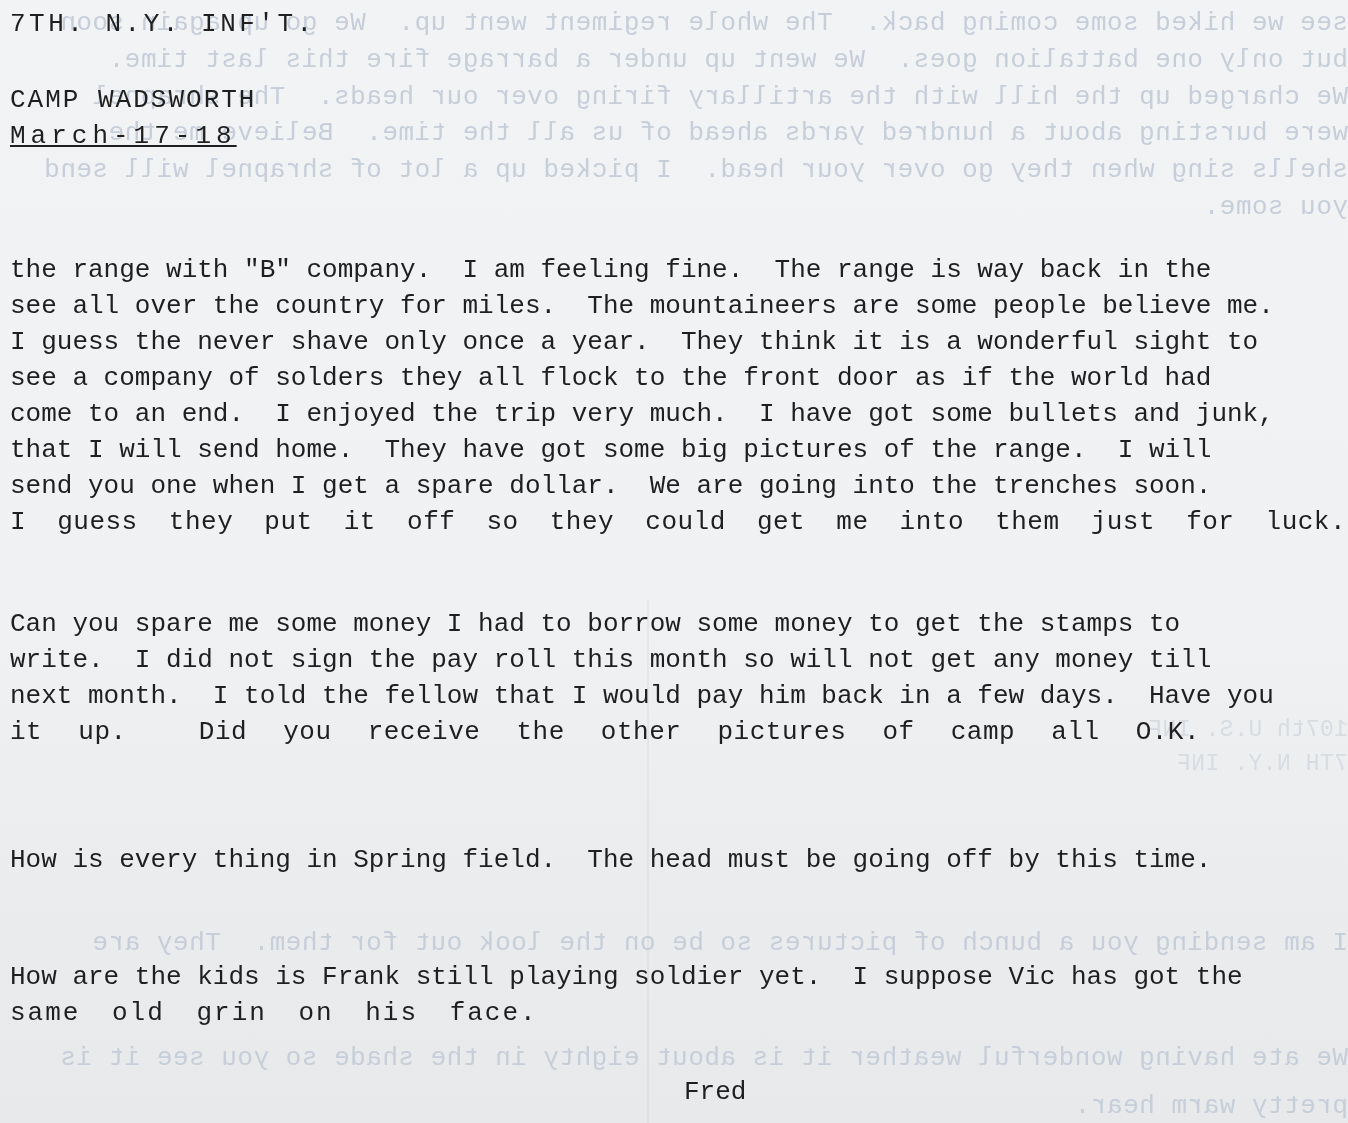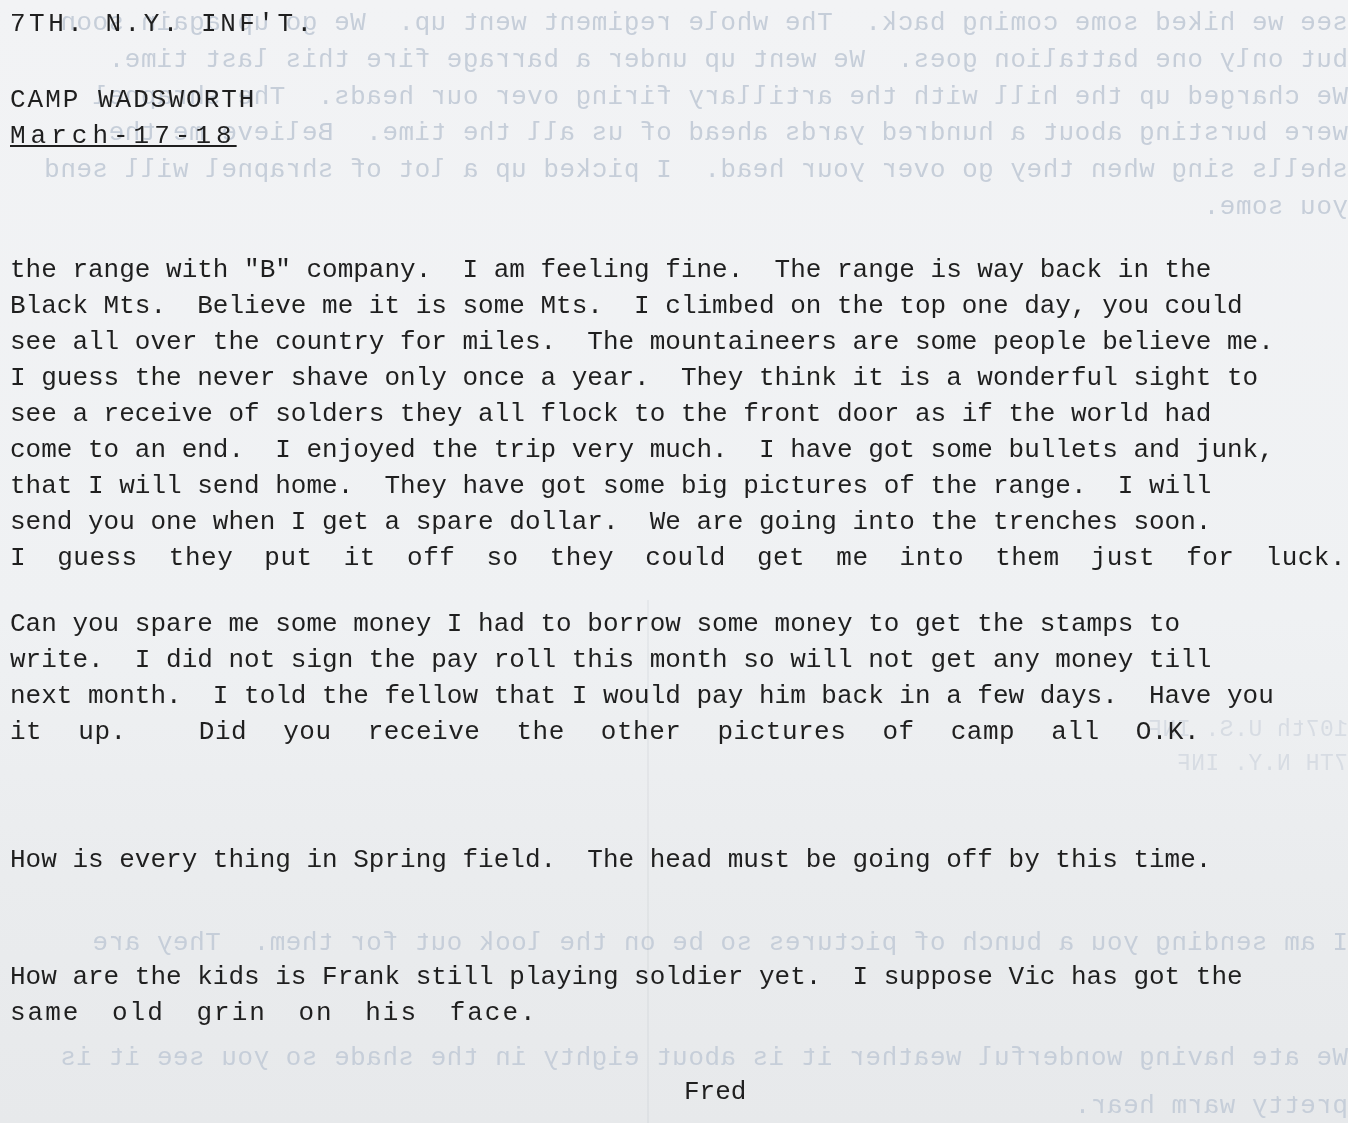--- a/index.html
+++ b/index.html
@@ -58,24 +58,23 @@
   <div class="bleed-line" style="top:1088px;padding-left:112px;">pretty warm hear.</div>
 
   <div class="crease"></div>
 
   <div class="ln abs hdr1" style="top:6px;">7TH. N.Y. INF'T.</div>
   <div class="ln abs hdr2" style="top:82px;">CAMP WADSWORTH</div>
   <div class="ln abs hdr3" style="top:118px;text-decoration:underline;">March-17-18</div>
 
   <div class="para" style="top:252px;">
     <div class="ln">the range with "B" company.  I am feeling fine.  The range is way back in the</div>
-    <div class="ln">Black Mts.  Believe me it is some Mts.  I climbed on the top one day, you could</div>
     <div class="ln">see all over the country for miles.  The mountaineers are some people believe me.</div>
     <div class="ln">I guess the never shave only once a year.  They think it is a wonderful sight to</div>
-    <div class="ln">see a receive of solders they all flock to the front door as if the world had</div>
+    <div class="ln">see a company of solders they all flock to the front door as if the world had</div>
     <div class="ln">come to an end.  I enjoyed the trip very much.  I have got some bullets and junk,</div>
     <div class="ln">that I will send home.  They have got some big pictures of the range.  I will</div>
     <div class="ln">send you one when I get a spare dollar.  We are going into the trenches soon.</div>
     <div class="ln w1">I guess they put it off so they could get me into them just for luck.</div>
   </div>
 
   <div class="para" style="top:606px;">
     <div class="ln">Can you spare me some money I had to borrow some money to get the stamps to</div>
     <div class="ln">write.  I did not sign the pay roll this month so will not get any money till</div>
     <div class="ln">next month.  I told the fellow that I would pay him back in a few days.  Have you</div>

